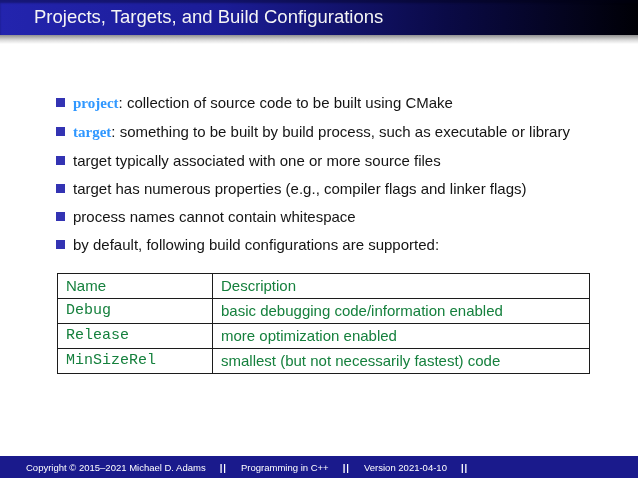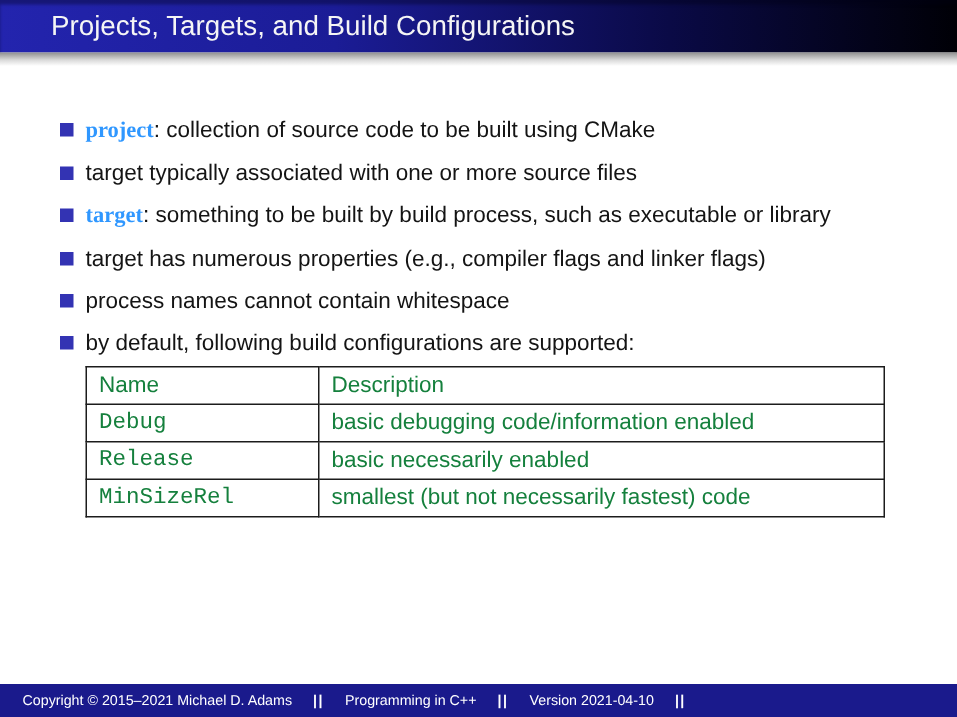--- a/index.html
+++ b/index.html
@@ -36,21 +36,21 @@
     background: linear-gradient(to bottom, #8f8f8f 0%, #d9d9d9 55%, #ffffff 100%);
   }
 
   
   .content {
     position: absolute;
     top: 74px;
     left: 40px;
     width: 557px;
   }
-  ul.bullets { list-style: none; margin: 0; padding: 0; }
+  ul.bullets { list-style: none; margin: 16px; padding: 0; }
   ul.bullets li {
     position: relative;
     padding-left: 17px;
     margin-bottom: 3px;
     font-size: 15px;
     line-height: 25px;
     color: #141414;
   }
   .sq {
     position: absolute;
@@ -94,21 +94,21 @@
   .footline {
     position: absolute;
     bottom: 0; left: 0;
     width: 100%;
     height: 22px;
     background: #1a1a8c;
     color: #ffffff;
     font-size: 9.5px;
     display: flex;
     align-items: center;
-    padding: 0 15px;
+    padding: 0 26px;
     box-sizing: border-box;
     white-space: nowrap;
   }
   .footline .sep {
     font-weight: bold;
     letter-spacing: 1px;
     margin: 0 14px;
   }
   .footline .page {
     margin-left: auto;
@@ -126,25 +126,25 @@
   <div class="title-shadow"></div>
 
   <div class="content">
     <ul class="bullets">
       <li>
         <span class="sq"></span>
         <span class="kw">project</span><span>: collection of source code to be built using CMake</span>
       </li>
       <li>
         <span class="sq"></span>
+        <span class="kw">target</span><span>: something to be built by build process, such as executable or library</span>
+      </li>
+      <li>
+        <span class="sq"></span>
         <span>target typically associated with one or more source files</span>
-      </li>
-      <li>
-        <span class="sq"></span>
-        <span class="kw">target</span><span>: something to be built by build process, such as executable or library</span>
       </li>
       <li>
         <span class="sq"></span>
         <span>target has numerous properties (e.g., compiler flags and linker flags)</span>
       </li>
       <li>
         <span class="sq"></span>
         <span>process names cannot contain whitespace</span>
       </li>
       <li>
@@ -165,21 +165,21 @@
       </tr>
       <tr>
         <td class="name">Debug</td>
         <td>
           <div>basic debugging code/information enabled</div>
         </td>
       </tr>
       <tr>
         <td class="name">Release</td>
         <td>
-          <div>basic necessarily enabled</div>
+          <div>more optimization enabled</div>
         </td>
       </tr>
       <tr>
         <td class="name">MinSizeRel</td>
         <td>
           <div>smallest (but not necessarily fastest) code</div>
         </td>
       </tr>
     </tbody>
       </table>

